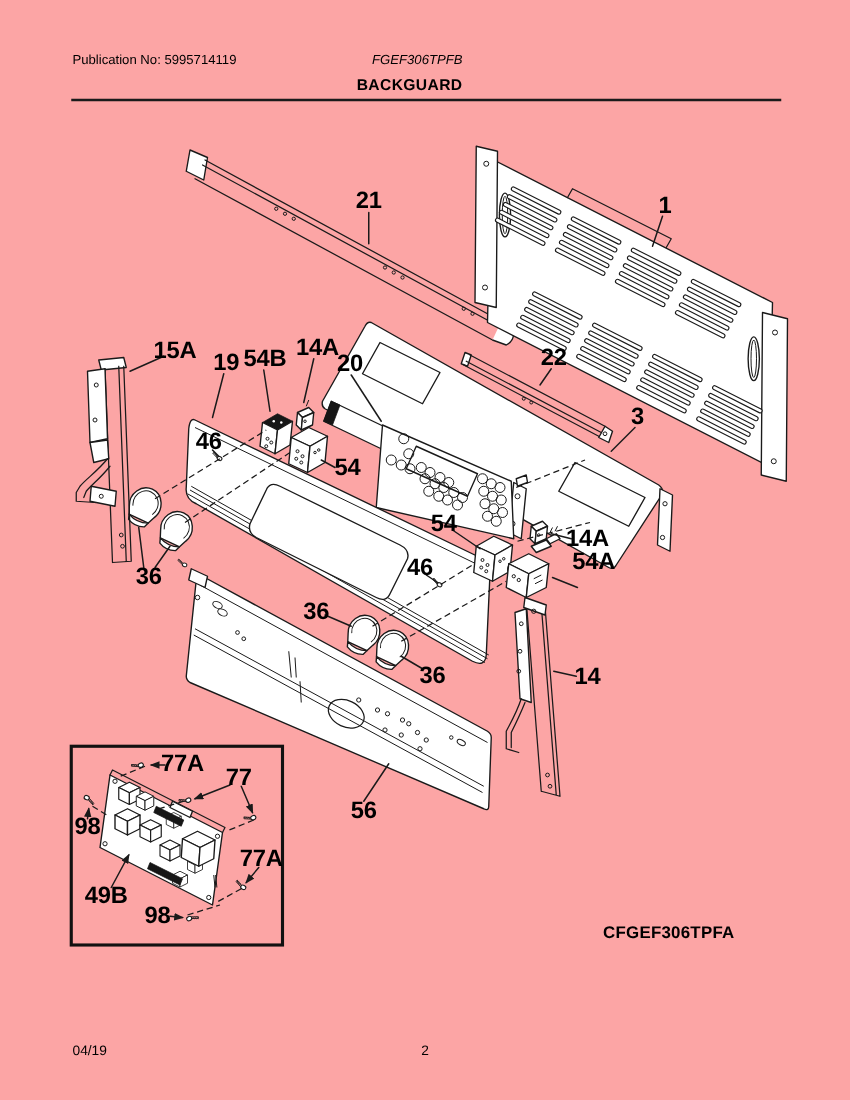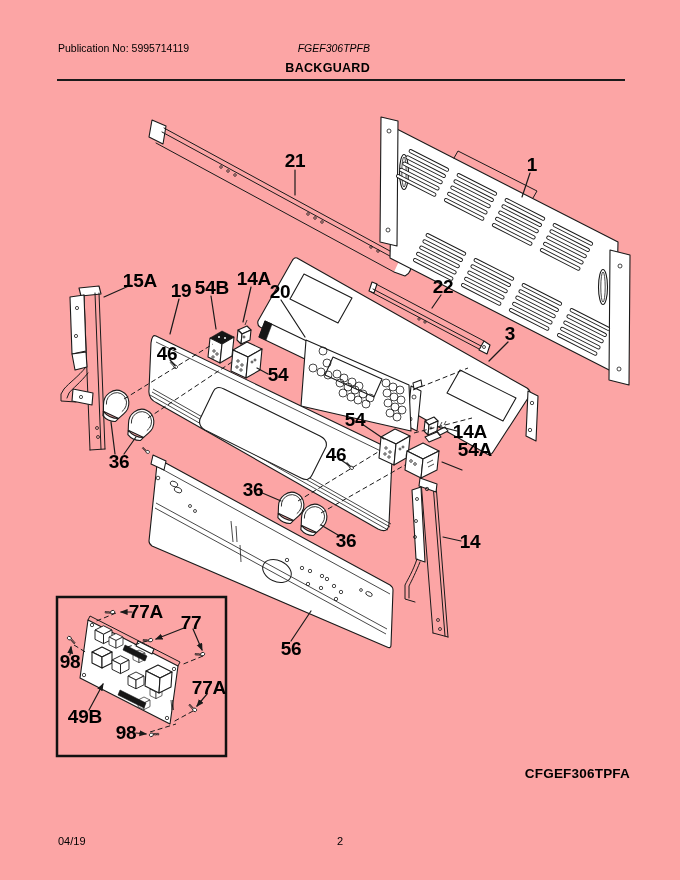--- a/index.html
+++ b/index.html
@@ -3,21 +3,21 @@
 <meta charset="utf-8">
 <style>
   html,body{margin:0;padding:0;background:#e8e8e8;}
   .page{position:relative;width:680px;height:880px;background:#fca5a5;overflow:hidden;
         font-family:"Liberation Sans",sans-serif;color:#000;}
   .abs{position:absolute;white-space:nowrap;}
   .pub{left:58px;top:42px;font-size:10.5px;}
   .model{left:230px;top:42px;width:140px;text-align:right;font-size:10.5px;font-style:italic;}
   .sect{left:230px;top:61px;width:140px;text-align:right;font-size:12.5px;font-weight:bold;letter-spacing:.3px;}
   .rule{left:57px;top:79px;width:568px;height:2px;background:#1a1a1a;}
-  .variant{left:440px;top:766px;width:190px;text-align:right;font-weight:bold;font-size:13.5px;letter-spacing:.2px;}
+  .variant{left:440px;top:738px;width:190px;text-align:center;font-weight:bold;font-size:13.5px;letter-spacing:.2px;}
   .fdate{left:58px;top:835px;font-size:11px;}
   .fpage{left:0;top:835px;width:680px;text-align:center;font-size:11px;}
   .callout{position:absolute;transform:translate(-50%,-50%);font-size:19px;font-weight:bold;
            letter-spacing:-.2px;white-space:nowrap;}
   svg.art{position:absolute;left:0;top:0;}
   .w{fill:#fff;stroke:#1a1a1a;stroke-width:1.1;stroke-linejoin:round;}
   .ln{fill:none;stroke:#1a1a1a;stroke-width:1;stroke-linejoin:round;stroke-linecap:round;}
   .tn{fill:none;stroke:#1a1a1a;stroke-width:.8;}
   .dk{fill:#161616;stroke:#161616;stroke-width:.6;}
   .lv{fill:#fff;stroke:#1a1a1a;stroke-width:.9;}

